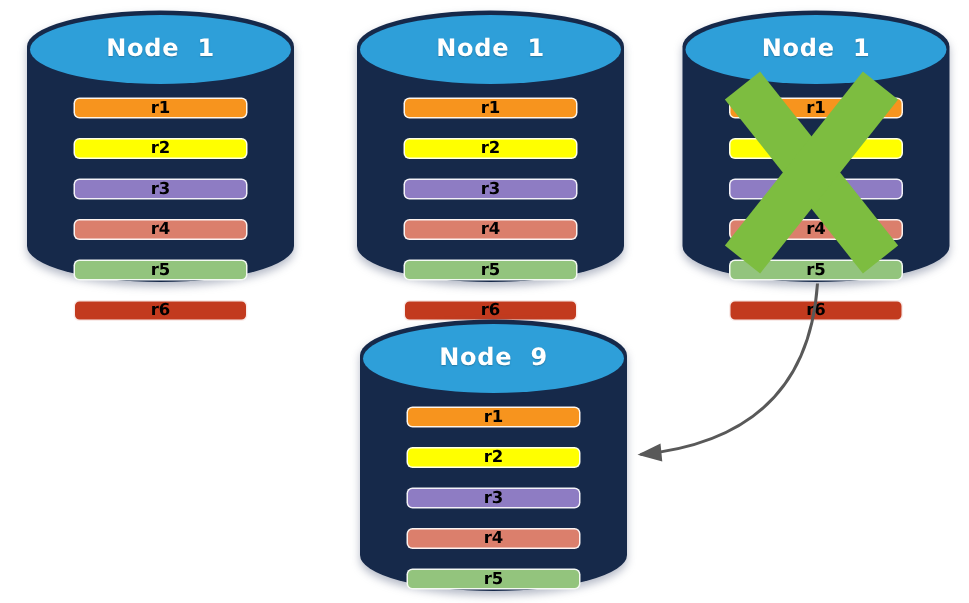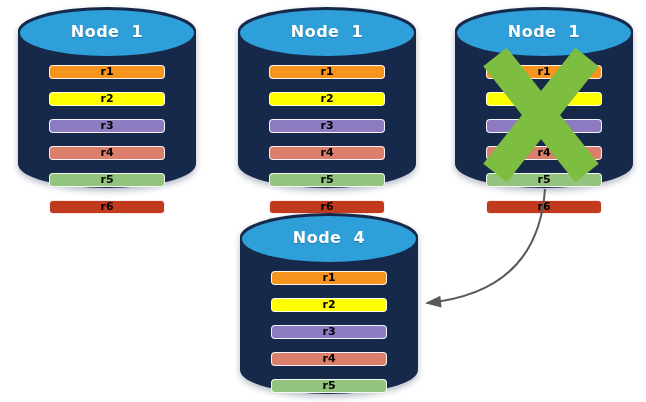--- a/index.html
+++ b/index.html
@@ -109,21 +109,21 @@
     <line x1="13" y1="11" x2="105" y2="127" stroke-width="30" stroke-linecap="butt" stroke="#7DBD40"></line>
     <line x1="105" y1="11" x2="13" y2="127" stroke-width="30" stroke-linecap="butt" stroke="#7DBD40"></line>
   </svg>
 </div>
 
 <div class="node" id="node4">
   <svg class="cyl" viewBox="0 0 180 183" aria-hidden="true">
     <path d="M1,25 a89,24 0 0 1 178,0 v133 a89,24 0 0 1 -178,0 z" fill="#16294A"></path>
     <ellipse cx="90" cy="27" rx="87" ry="23" fill="#2E9FD9"></ellipse>
   </svg>
-  <div class="node-title">Node  4</div>
+  <div class="node-title">Node  9</div>
   <div class="bars">
     <div class="bar" style="background: rgb(247, 148, 30);">r1</div>
     <div class="bar" style="background: rgb(255, 255, 0);">r2</div>
     <div class="bar" style="background: rgb(142, 124, 195);">r3</div>
     <div class="bar" style="background: rgb(219, 127, 108);">r4</div>
     <div class="bar" style="background: rgb(147, 196, 125);">r5</div>
     <div class="bar" style="background: rgb(194, 58, 30);">r6</div>
   </div>
 </div>
 

